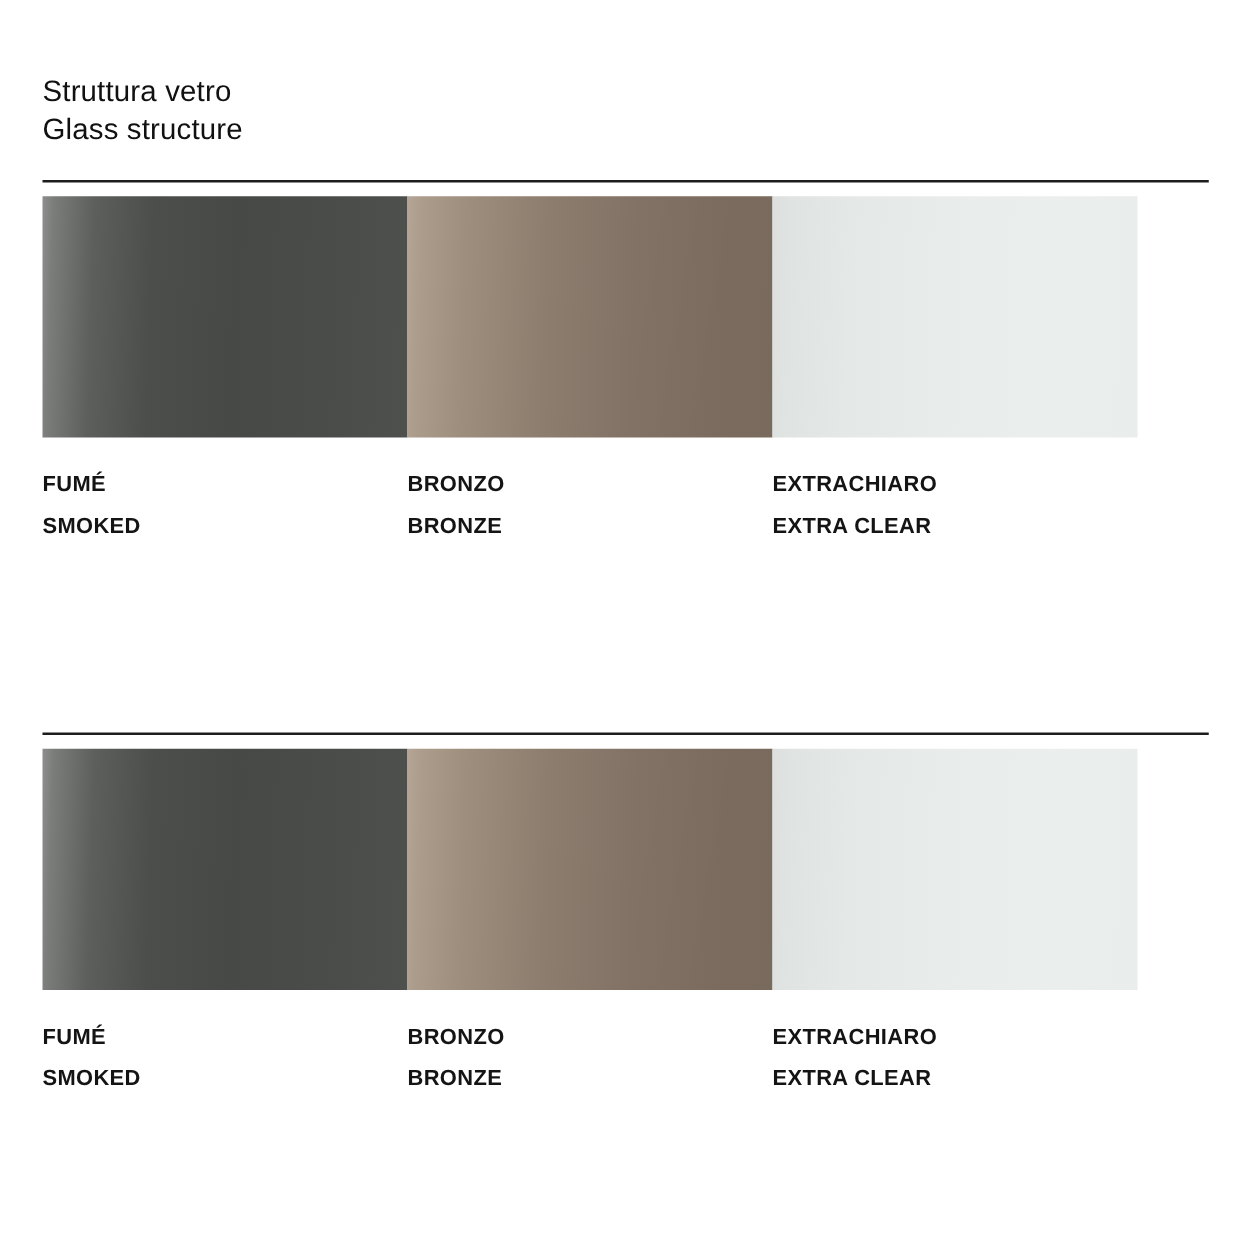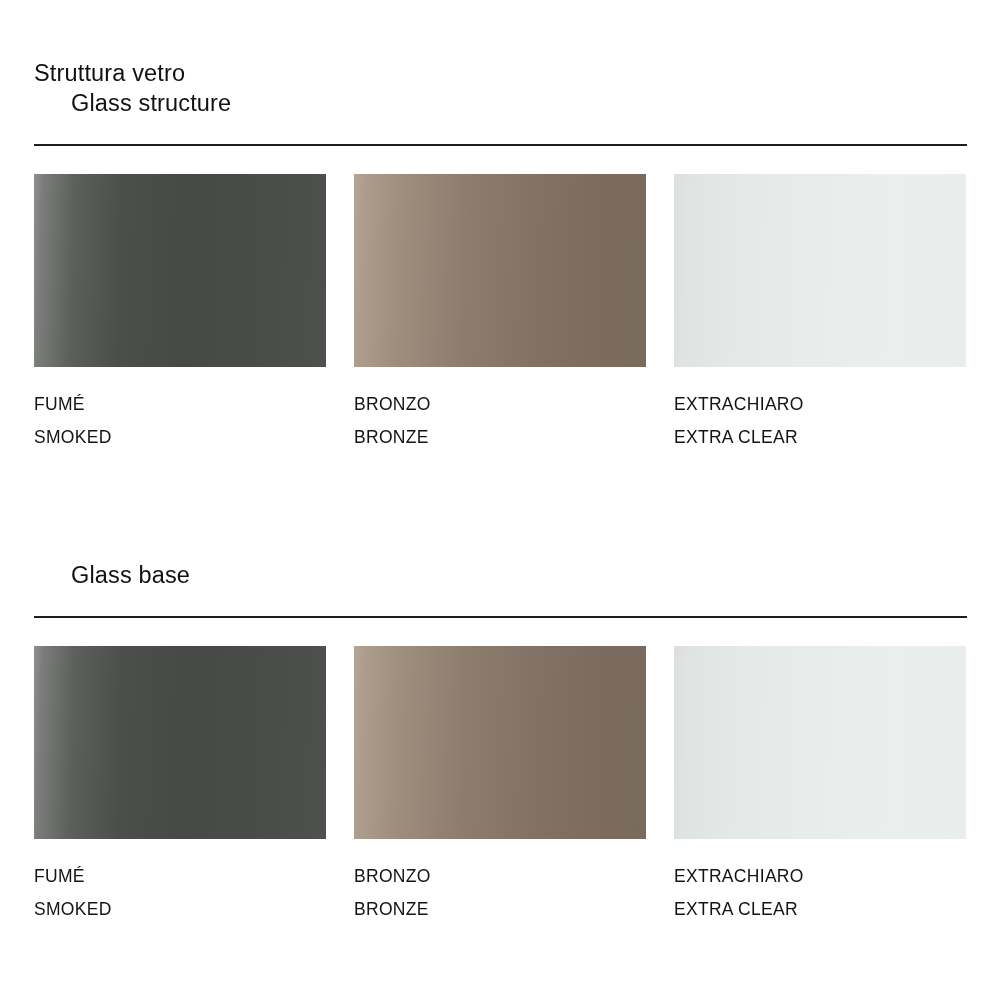--- a/index.html
+++ b/index.html
@@ -36,34 +36,34 @@
   .section-heading {
     margin: 0;
     padding: 0;
     font-weight: 400;
     font-size: 23.5px;
     line-height: 30px;
     letter-spacing: 0.15px;
     color: #111111;
   }
   .heading-it { display: block; }
-  .heading-en { display: block; margin-left: 37px; }
+  .heading-en { display: block; }
 
   .section-rule {
     margin-top: 26px;
     width: 933px;
     height: 2px;
     background: #1d1d1d;
   }
 
   
   .swatch-grid {
-    margin-top: 28px;
+    margin-top: 11px;
     display: flex;
-    gap: 28px;
+    font-weight: bold;
   }
   .swatch-col {
     width: 292px;
   }
   .swatch {
     width: 292px;
     height: 193px;
     display: block;
   }
   .swatch-smoked {
@@ -147,21 +147,20 @@
           <span class="swatch-label">EXTRA CLEAR</span>
         </div>
       </div>
 
     </div>
   </div>
 
   <div class="section section-base">
 
     <h2 class="section-heading">
-      <span class="heading-en">Glass base</span>
     </h2>
 
     <div class="section-rule"></div>
 
     <div class="swatch-grid">
 
       <div class="swatch-col">
         <div class="swatch swatch-smoked"></div>
         <div class="swatch-labels">
           <span class="swatch-label">FUMÉ</span>

